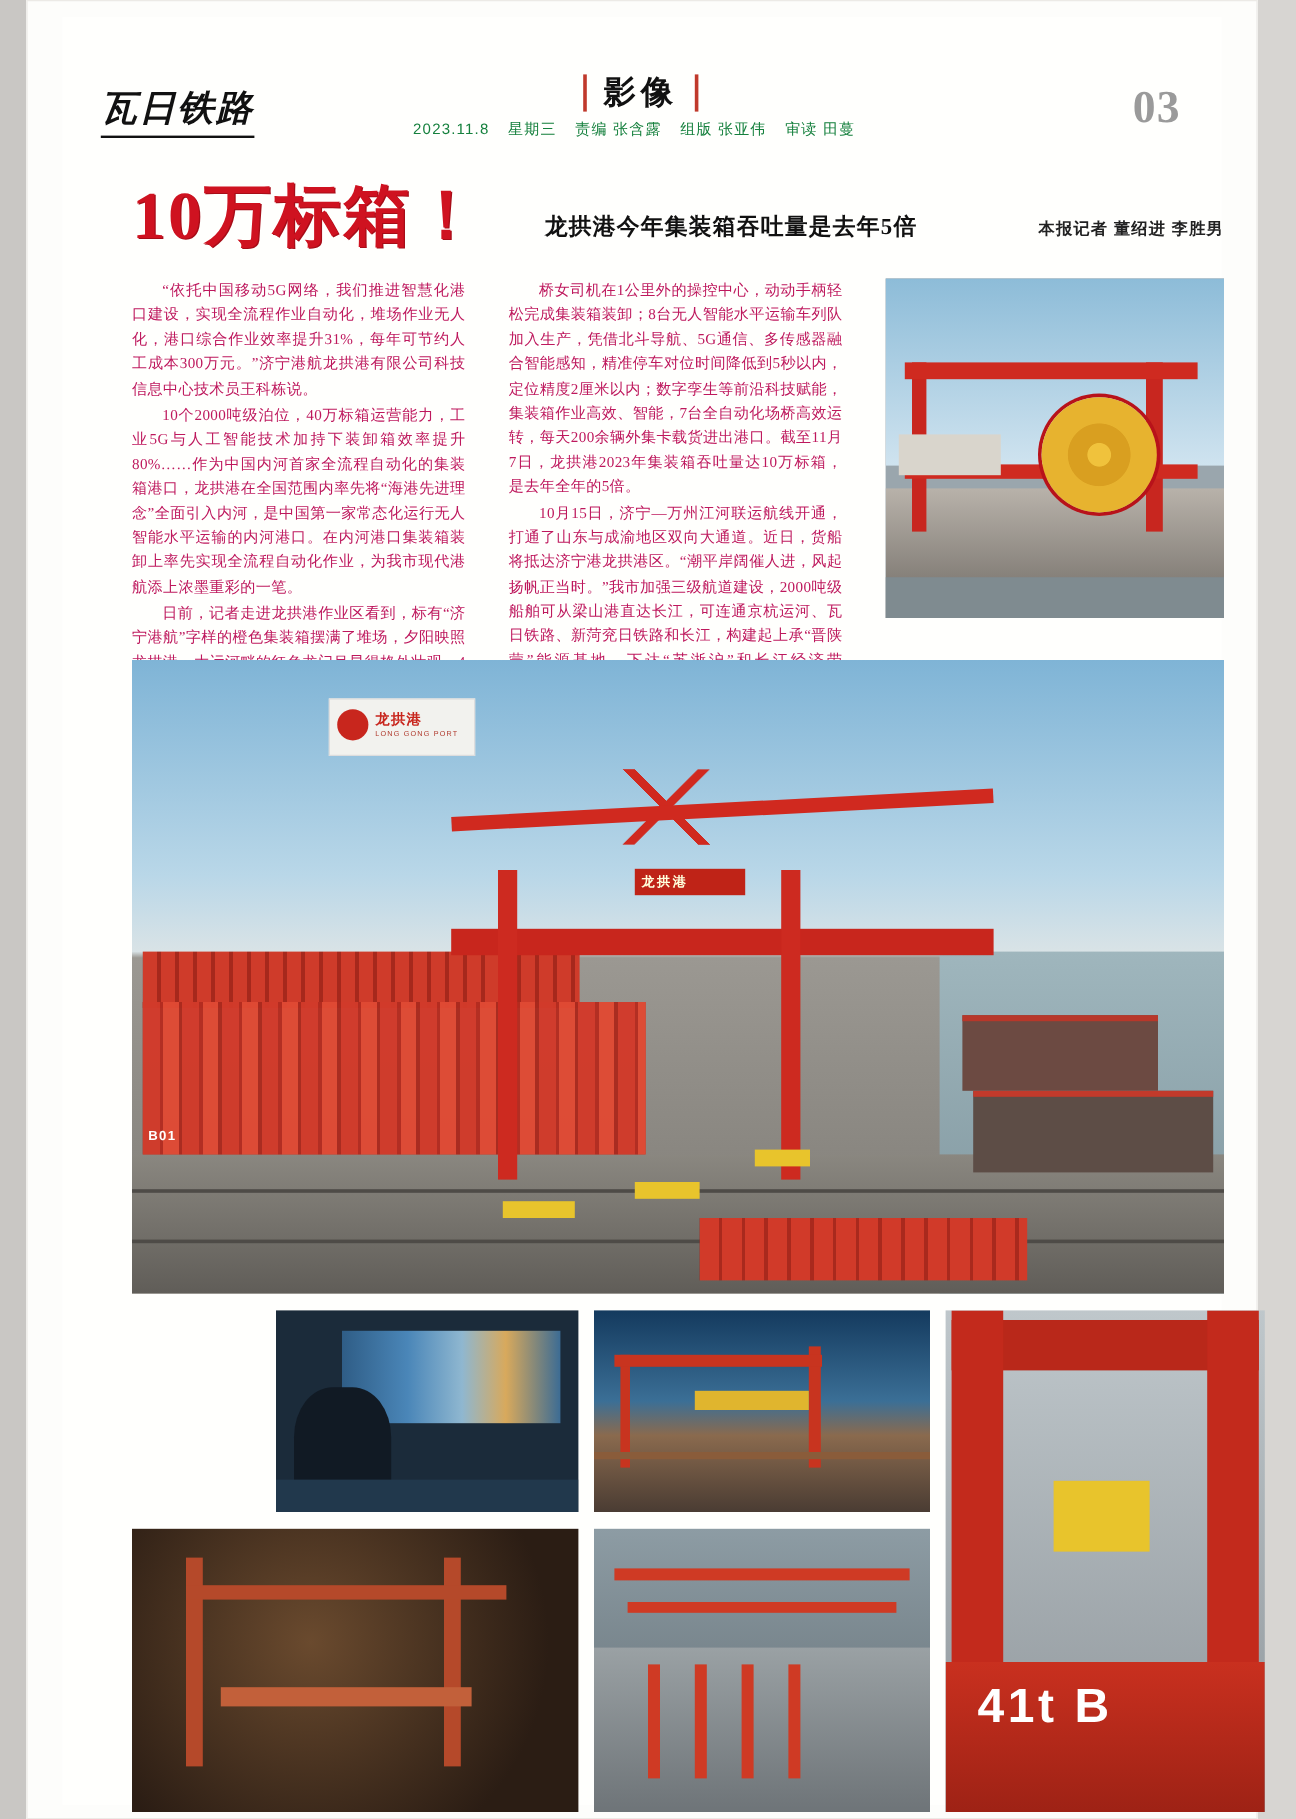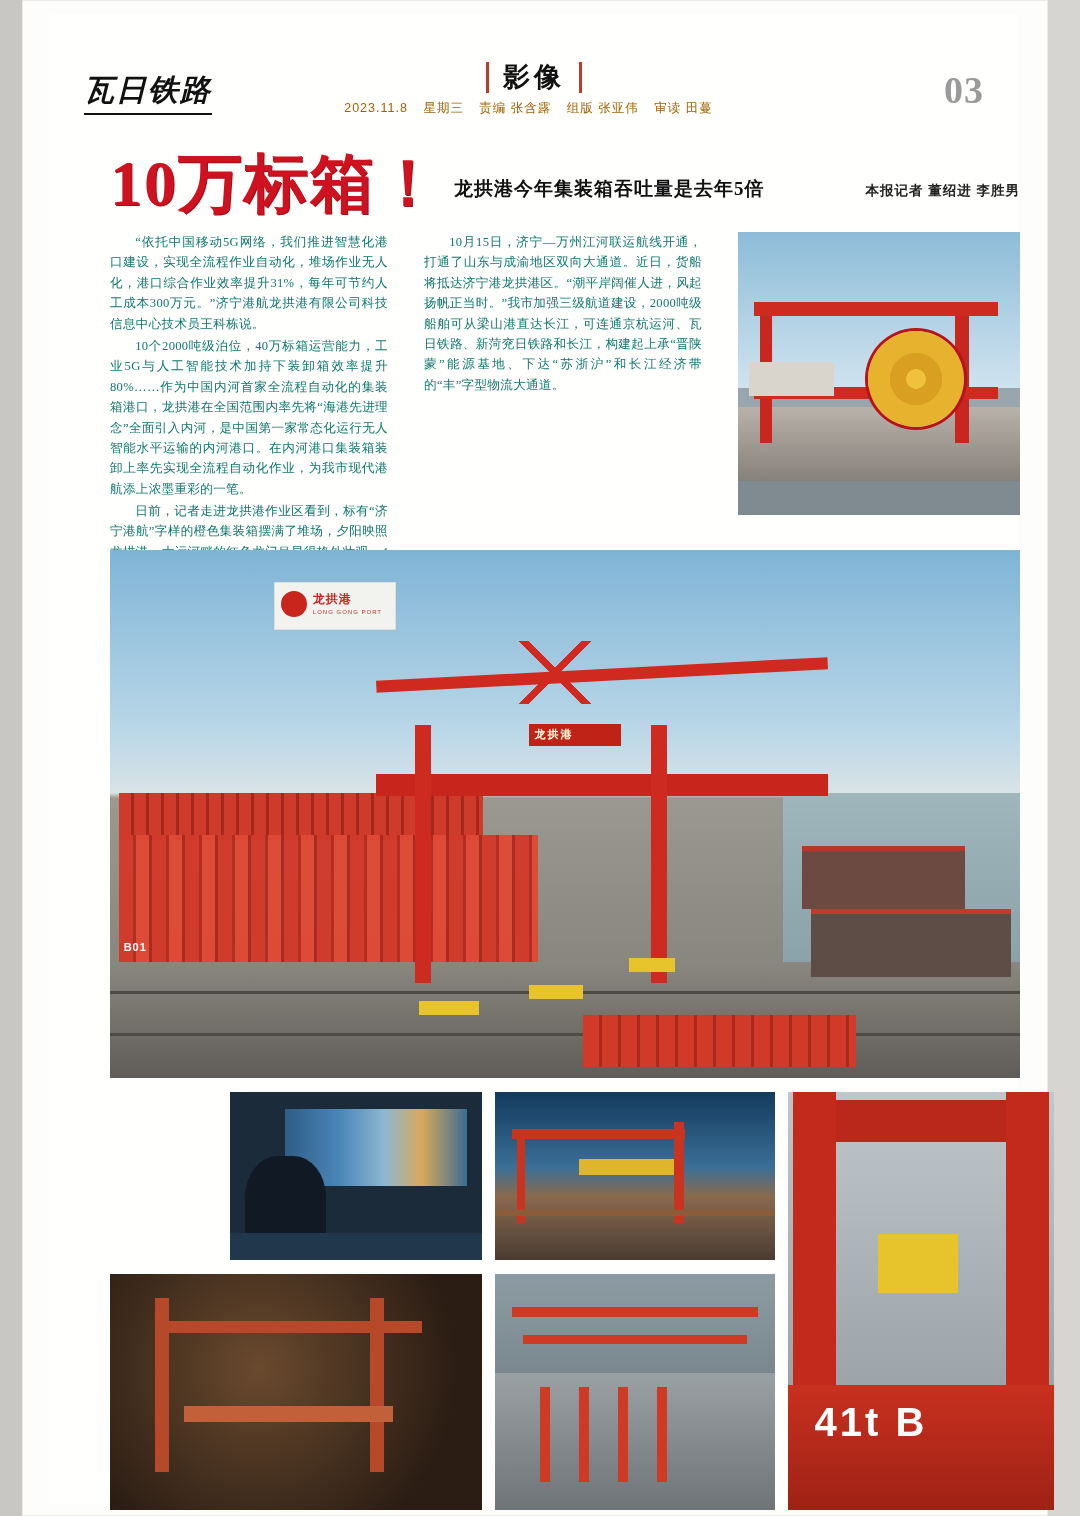--- a/index.html
+++ b/index.html
@@ -36,56 +36,56 @@
   }
   .center-head{position:absolute;left:50%;top:0;transform:translateX(-50%);text-align:center;width:460px;}
   .center-title{
     font-family:"Liberation Serif", serif;
     font-size:27px;font-weight:bold;color:#111;letter-spacing:4px;
     display:inline-block;padding:0 14px;
     border-left:3px solid #c0392b;border-right:3px solid #c0392b;
     line-height:1.15;
   }
   .center-sub{
-    margin-top:7px;font-size:12.5px;color:#a16207;letter-spacing:1px;
+    margin-top:7px;font-size:12.5px;color:#15803d;letter-spacing:1px;
     font-family:"Liberation Sans", sans-serif;
     white-space:nowrap;
   }
   .center-sub span{margin-right:11px;}
   .pagenum{
     position:absolute;right:0;top:6px;
     font-family:"Liberation Serif", serif;
     font-size:38px;color:#9a9a9a;font-weight:bold;letter-spacing:1px;
   }
 
   
   .headline-wrap{position:absolute;left:58px;top:140px;width:910px;height:72px;}
   .headline{
     position:absolute;left:0;top:-2px;
     font-family:"Liberation Serif", serif;
-    font-size:64px;font-weight:bold;color:#cf1220;
+    font-size:56px;font-weight:bold;color:#cf1220;
     letter-spacing:2px;line-height:1;
     text-shadow:1px 1px 0 #a70d18;
   }
   .subhead{
     position:absolute;left:344px;top:22px;
     font-family:"Liberation Serif", serif;
     font-size:19px;font-weight:bold;color:#111;letter-spacing:1px;
   }
   .byline{
     position:absolute;right:0;top:28px;
     font-size:13.5px;color:#222;letter-spacing:1px;font-weight:bold;text-align:center;
   }
 
   
   .cols{position:absolute;left:58px;top:218px;width:910px;height:290px;}
   .col{
     position:absolute;top:0;width:278px;
     font-family:"Liberation Serif", serif;
-    font-size:12.6px;line-height:1.62;color:#0f766e;
+    font-size:12.6px;line-height:1.62;color:#be185d;
     text-align:justify;
     letter-spacing:0.3px;
   }
   .col p{margin:0 0 2px 0;text-indent:2em;}
   .col1{left:0;}
   .col2{left:314px;}
   .photo-top-right{
     position:absolute;left:628px;top:0;width:282px;height:283px;
     background:linear-gradient(#8fb7d4,#cfe0ec 42%,#b7c7cd 60%,#8d9aa0);
     overflow:hidden;
@@ -206,20 +206,21 @@
         <div class="byline">本报记者 董绍进 李胜男</div>
       </div>
 
       <div class="cols">
         <div class="col col1">
           <p>“依托中国移动5G网络，我们推进智慧化港口建设，实现全流程作业自动化，堆场作业无人化，港口综合作业效率提升31%，每年可节约人工成本300万元。”济宁港航龙拱港有限公司科技信息中心技术员王科栋说。</p>
           <p>10个2000吨级泊位，40万标箱运营能力，工业5G与人工智能技术加持下装卸箱效率提升80%……作为中国内河首家全流程自动化的集装箱港口，龙拱港在全国范围内率先将“海港先进理念”全面引入内河，是中国第一家常态化运行无人智能水平运输的内河港口。在内河港口集装箱装卸上率先实现全流程自动化作业，为我市现代港航添上浓墨重彩的一笔。</p>
           <p>日前，记者走进龙拱港作业区看到，标有“济宁港航”字样的橙色集装箱摆满了堆场，夕阳映照龙拱港，大运河畔的红色龙门吊显得格外壮观。4台岸桥同时生产，岸</p>
         </div>
         <div class="col col2">
+          <p>桥女司机在1公里外的操控中心，动动手柄轻松完成集装箱装卸；8台无人智能水平运输车列队加入生产，凭借北斗导航、5G通信、多传感器融合智能感知，精准停车对位时间降低到5秒以内，定位精度2厘米以内；数字孪生等前沿科技赋能，集装箱作业高效、智能，7台全自动化场桥高效运转，每天200余辆外集卡载货进出港口。截至11月7日，龙拱港2023年集装箱吞吐量达10万标箱，是去年全年的5倍。</p>
           <p>10月15日，济宁—万州江河联运航线开通，打通了山东与成渝地区双向大通道。近日，货船将抵达济宁港龙拱港区。“潮平岸阔催人进，风起扬帆正当时。”我市加强三级航道建设，2000吨级船舶可从梁山港直达长江，可连通京杭运河、瓦日铁路、新菏兖日铁路和长江，构建起上承“晋陕蒙”能源基地、下达“苏浙沪”和长江经济带的“丰”字型物流大通道。</p>
         </div>
 
         <div class="photo-top-right ph">
           <div class="sky"></div>
           <div class="ground" style="height:38%"></div>
           <div class="tr-gantry">
             <div class="leg" style="left:6%;top:8%;width:12px;height:86%;"></div>
             <div class="leg" style="left:78%;top:8%;width:14px;height:86%;"></div>
             <div class="beam" style="left:4%;top:8%;width:90%;height:14px;"></div>

